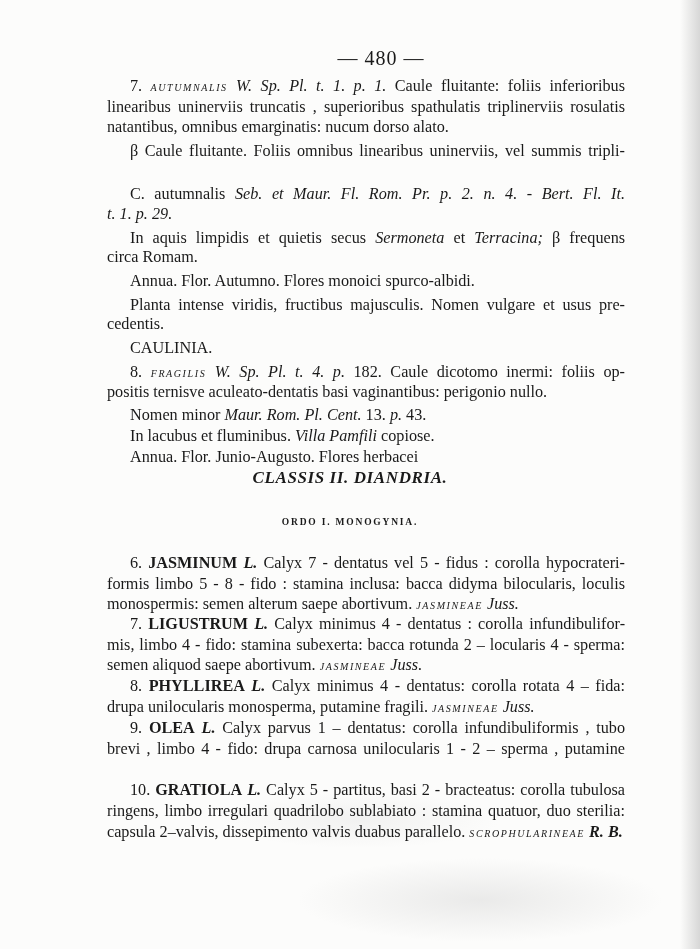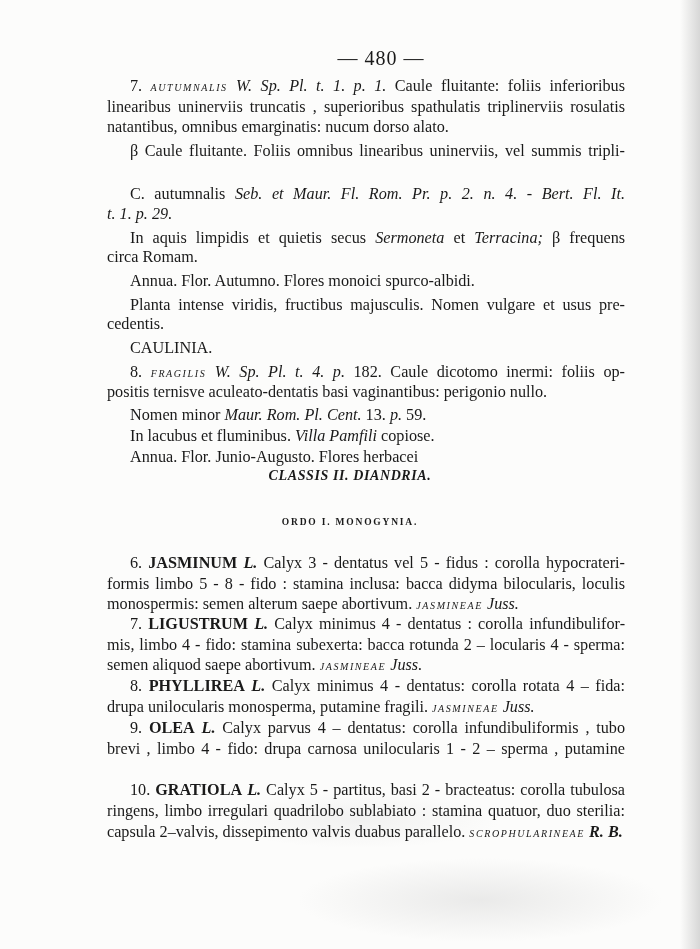--- a/index.html
+++ b/index.html
@@ -27,21 +27,21 @@
     font-size: 16.2px; line-height: 20px; white-space: nowrap;
     text-align: justify; text-align-last: justify;
   }
   .line.ind { left: 130px; width: 495px; }
   .line.last { text-align-last: left; }
   .sc { font-style: italic; font-size: 10px; letter-spacing: 1.6px; text-transform: uppercase; }
   .it { font-style: italic; }
   .b { font-weight: bold; }
   .heading {
     position: absolute; left: 0; width: 700px; text-align: center;
-    font-style: italic; font-weight: bold; font-size: 14px; letter-spacing: 0.6px;
+    font-style: italic; font-weight: bold; font-size: 17px; letter-spacing: 0.6px;
   }
   .subhead {
     position: absolute; left: 0; width: 700px; text-align: center;
     font-size: 9.5px; letter-spacing: 1.8px; font-weight: bold;
   }
 </style>
 </head>
 <body>
 
 <div class="page">
@@ -88,39 +88,39 @@
     <span>182.</span>
     <span>Caule dicotomo inermi: foliis op-</span>
   </div>
   <div class="line last" style="top:382px">positis ternisve aculeato-dentatis basi vaginantibus: perigonio nullo.</div>
 
   <div class="line ind last" style="top:405px">
     <span>Nomen minor</span>
     <span class="it">Maur. Rom. Pl. Cent.</span>
     <span>13.</span>
     <span class="it">p.</span>
-    <span>59.</span>
+    <span>43.</span>
   </div>
 
   <div class="line ind last" style="top:426px">
     <span>In lacubus et fluminibus.</span>
     <span class="it">Villa Pamfili</span>
     <span>copiose.</span>
   </div>
 
   <div class="line ind last" style="top:447px">Annua. Flor. Junio-Augusto. Flores herbacei</div>
 
   <div class="heading" style="top:468px">CLASSIS II. DIANDRIA.</div>
   <div class="subhead" style="top:517px">ORDO I. MONOGYNIA.</div>
 
   <div class="line ind" style="top:553px">
     <span>6.</span>
     <span class="b">JASMINUM</span>
     <span class="it b">L.</span>
-    <span>Calyx 3 - dentatus vel 5 - fidus : corolla hypocrateri-</span>
+    <span>Calyx 7 - dentatus vel 5 - fidus : corolla hypocrateri-</span>
   </div>
   <div class="line" style="top:574px">formis limbo 5 - 8 - fido : stamina inclusa: bacca didyma bilocularis, loculis</div>
   <div class="line last" style="top:594px">
     <span>monospermis: semen alterum saepe abortivum.</span>
     <span class="sc">jasmineae</span>
     <span class="it">Juss.</span>
   </div>
 
   <div class="line ind" style="top:614px">
     <span>7.</span>
@@ -144,21 +144,21 @@
   <div class="line last" style="top:697px">
     <span>drupa unilocularis monosperma, putamine fragili.</span>
     <span class="sc">jasmineae</span>
     <span class="it">Juss.</span>
   </div>
 
   <div class="line ind" style="top:718px">
     <span>9.</span>
     <span class="b">OLEA</span>
     <span class="it b">L.</span>
-    <span>Calyx parvus 4 – dentatus: corolla infundibuliformis , tubo</span>
+    <span>Calyx parvus 1 – dentatus: corolla infundibuliformis , tubo</span>
   </div>
   <div class="line" style="top:739px">brevi , limbo 4 - fido: drupa carnosa unilocularis 1 - 2 – sperma , putamine</div>
 
   <div class="line ind" style="top:780px">
     <span>10.</span>
     <span class="b">GRATIOLA</span>
     <span class="it b">L.</span>
     <span>Calyx 5 - partitus, basi 2 - bracteatus: corolla tubulosa</span>
   </div>
   <div class="line" style="top:801px">ringens, limbo irregulari quadrilobo sublabiato : stamina quatuor, duo sterilia:</div>

